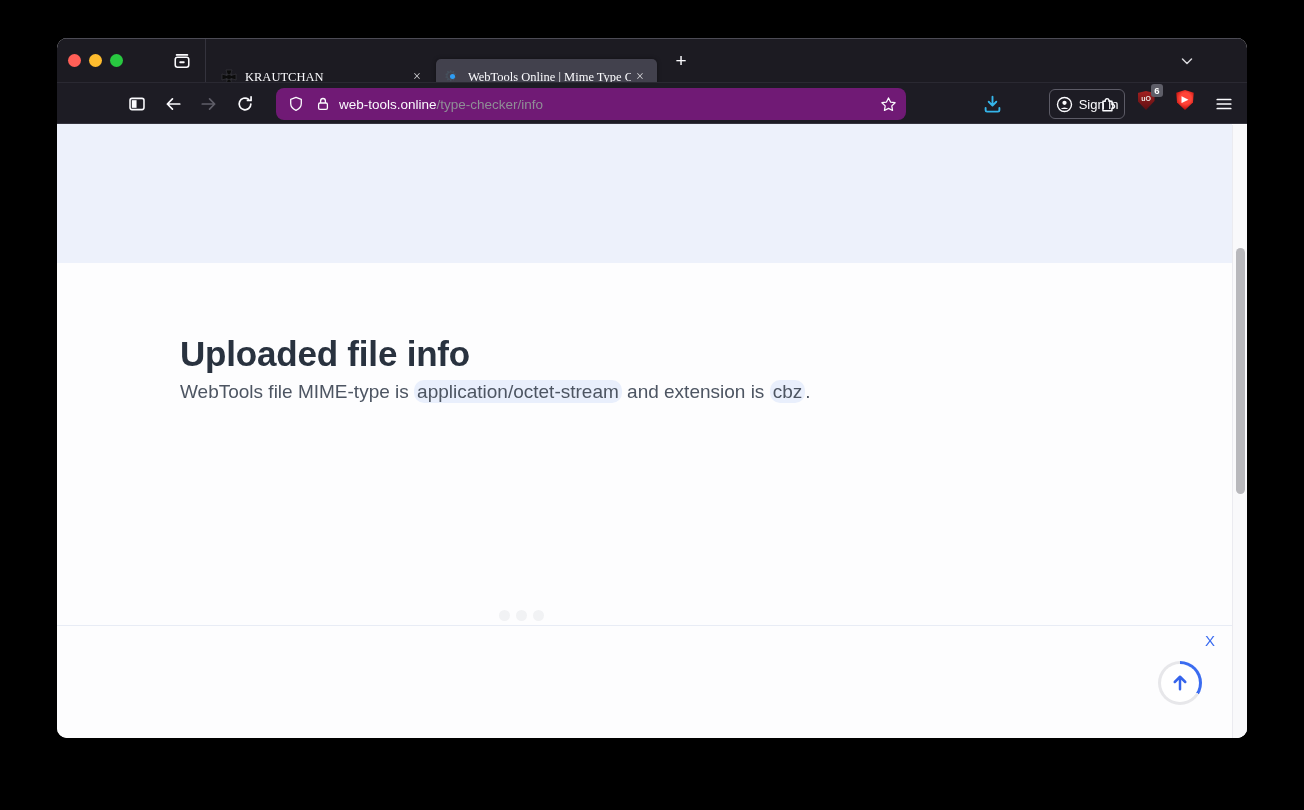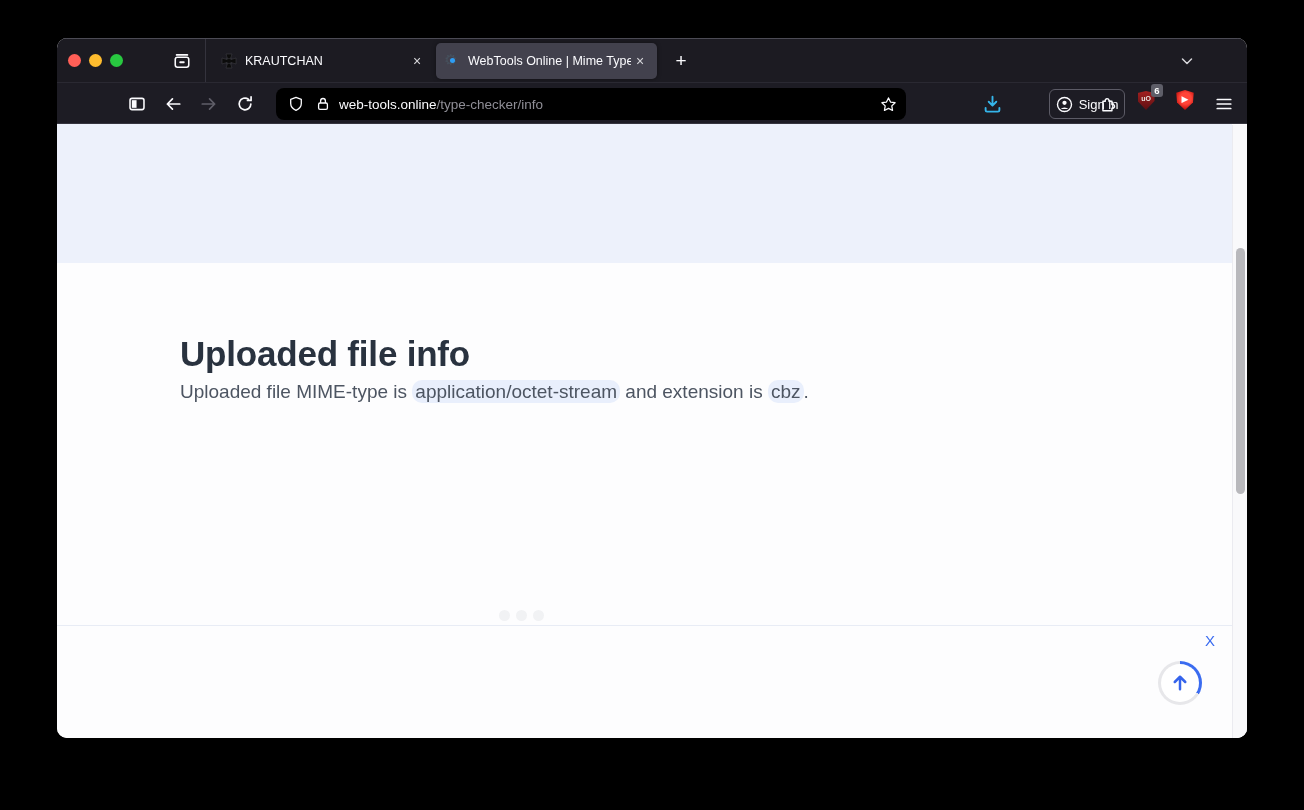--- a/index.html
+++ b/index.html
@@ -11,43 +11,43 @@
   
   .tabbar { position:relative; height:44px; background:#1c1b22; border-top:1px solid #4c4b55; }
   .traffic { position:absolute; top:15px; width:13px; height:13px; border-radius:50%; }
   .t-red    { left:11px;  background:#ff5f57; }
   .t-yellow { left:32px;  background:#febc2e; }
   .t-green  { left:53px;  background:#28c840; }
   .ffview-btn { position:absolute; left:113px; top:10px; width:24px; height:24px; border-radius:4px;
                 display:flex; align-items:center; justify-content:center; }
   .tab-sep { position:absolute; left:148px; top:0; width:1px; height:44px; background:#34333d; }
 
-  .tab { position:absolute; top:4px; height:36px; display:flex; align-items:center; color:#fbfbfe;
-         font-size:12.5px; border-radius:5px; }
+  .tab { position:absolute; top:20px; height:36px; display:flex; align-items:center; color:#fbfbfe;
+         font-size:12.5px; border-radius:5px;font-family:Liberation Serif, serif; }
   .tab-inactive { left:150px; width:227px; padding:0 8px 0 14px; }
   .tab-active   { left:379px; width:221px; background:#42414d; padding:0 8px 0 8px;
                   box-shadow:0 0 4px rgba(0,0,0,.4); }
   .tab .fav { width:16px; height:16px; margin-right:8px; flex:0 0 16px; position:relative; }
   .tab .tab-title { flex:1; white-space:nowrap; overflow:hidden; }
   .tab .tab-close { width:18px; height:18px; border-radius:3px; color:#d7d7db; font-size:14px;
                     display:flex; align-items:center; justify-content:center; flex:0 0 18px; }
   .gear-glyph { position:absolute; left:0; top:-1px; font-size:15px; color:#46505c; line-height:16px; }
   .gear-dot { position:absolute; left:5.5px; top:4.5px; width:5px; height:5px; border-radius:50%; background:#2e9df4; }
   .newtab-btn { position:absolute; left:610px; top:8px; width:28px; height:28px; border-radius:4px;
                 color:#fbfbfe; font-size:19px; font-weight:300; display:flex; align-items:center; justify-content:center; }
   .alltabs-btn { position:absolute; left:1116px; top:10px; width:28px; height:24px;
                  display:flex; align-items:center; justify-content:center; }
 
   
   .navbar { position:relative; height:42px; background:#1d1c24; border-bottom:1px solid #35343e;
             border-top:1px solid #2a2932; }
   .nav-btn { position:absolute; top:5px; width:32px; height:32px; border-radius:4px;
              display:flex; align-items:center; justify-content:center; }
   .urlbar { position:absolute; left:219px; top:5px; width:630px; height:32px; border-radius:8px;
-            background:#000000; display:flex; align-items:center; padding:0 12px; }
+            background:#701a75; display:flex; align-items:center; padding:0 12px; }
   .url-text { font-size:13.5px; margin-left:8px; white-space:nowrap; }
   .url-domain { color:#fbfbfe; }
   .url-path { color:#8f8e96; }
   .url-star { position:absolute; right:6px; top:4px; width:24px; height:24px;
               display:flex; align-items:center; justify-content:center; }
   .signin-btn { position:absolute; left:956px; top:6px; width:76px; height:30px; border-radius:6px;
                 border:1px solid #5c5b66; display:flex; align-items:center; justify-content:center;
                 color:#fbfbfe; font-size:13px; gap:6px;margin-left:36px; }
   .ext-wrap { position:absolute; top:7px; width:20px; height:20px; }
   .shield-red { width:17px; height:19px; margin:1px auto 0;
@@ -218,21 +218,21 @@
         <path d="M2 4h12M2 8h12M2 12h12" stroke="#fbfbfe" stroke-width="1.5" stroke-linecap="round"></path>
       </svg>
     </div>
   </div>
 
   <div class="viewport">
     <div class="hero-band"></div>
 
     <h1 class="page-heading">Uploaded file info</h1>
 
-    <p class="page-para"><span>Uploaded file MIME-type is </span><span class="hl">application/octet-stream</span><span> and extension is </span><span class="hl">cbz</span><span>.</span></p>
+    <p class="page-para"><span>WebTools file MIME-type is </span><span class="hl">application/octet-stream</span><span> and extension is </span><span class="hl">cbz</span><span>.</span></p>
 
     <div class="loading-dots">
       <span></span>
         <span></span>
         <span></span>
     </div>
 
     <div class="banner-divider"></div>
 
     <div class="banner-close">X</div>

